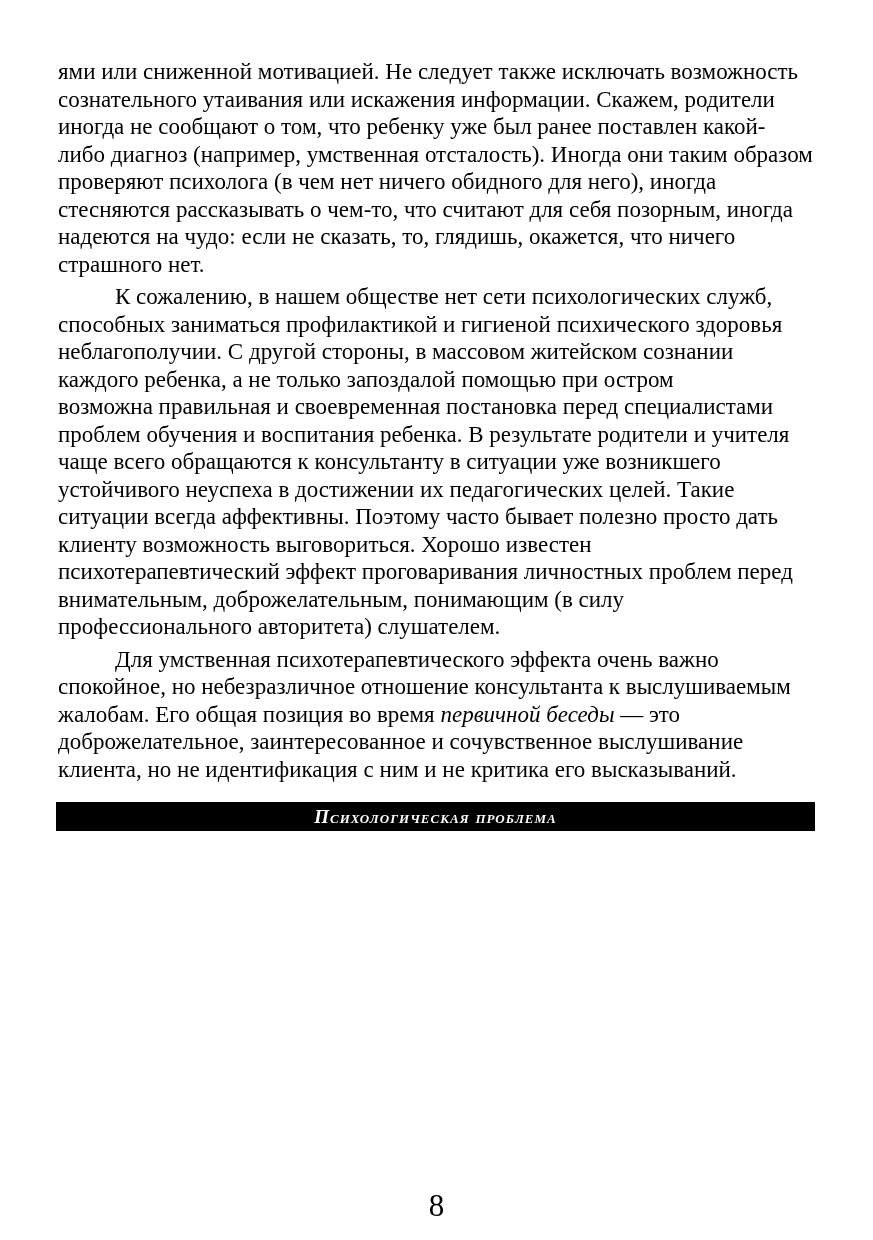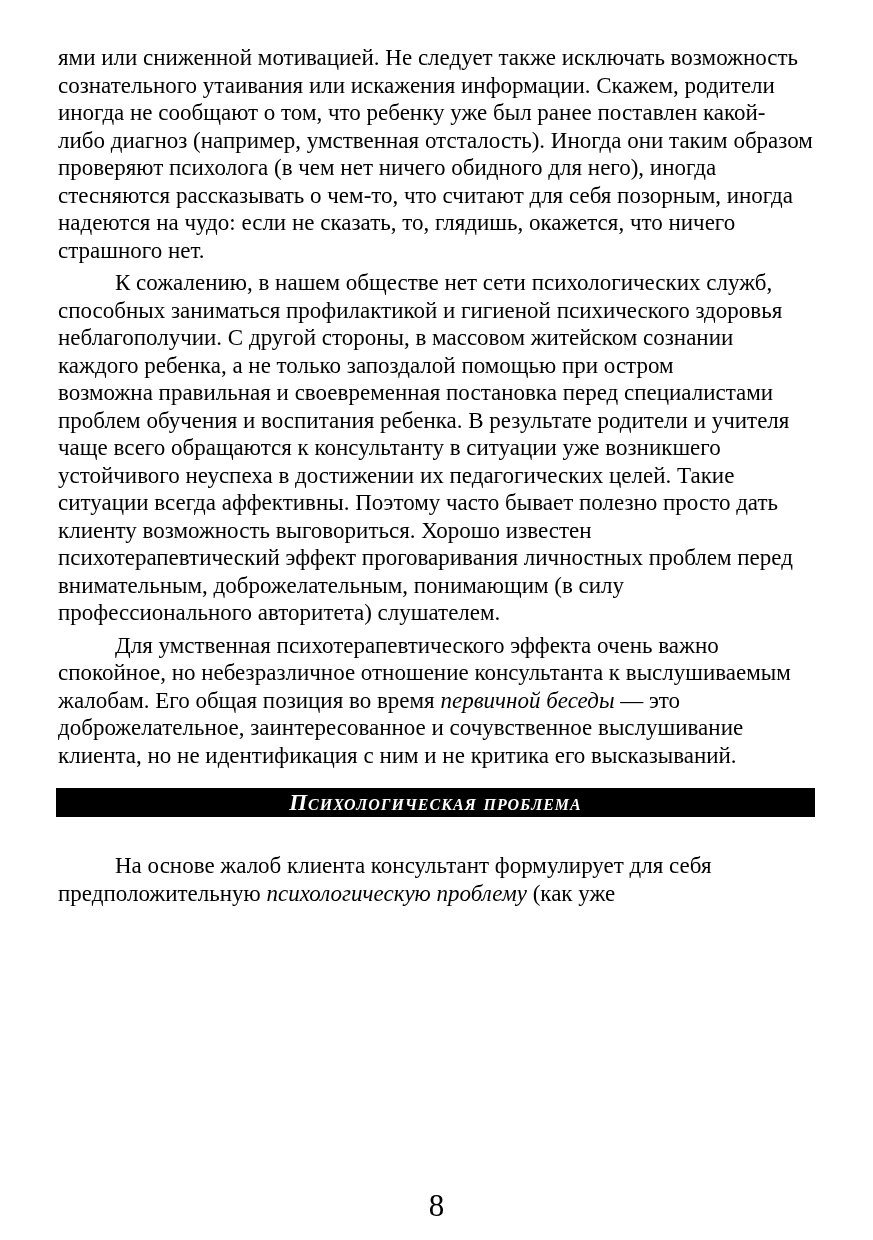--- a/index.html
+++ b/index.html
@@ -14,21 +14,21 @@
   }
   .page {
     position: absolute;
     left: 0; top: 0;
     width: 873px; height: 1240px;
     background: #ffffff;
   }
   .content {
     position: absolute;
     left: 58px;
-    top: 44px;
+    top: 58px;
     width: 760px;
     font-size: 23px;
     line-height: 27.5px;
   }
   .paragraph {
     margin: 0 0 5px 0;
   }
   .line {
     white-space: nowrap;
   }
@@ -41,21 +41,21 @@
   .section-bar {
     margin: 19px 0 35px -2px;
     width: 759px;
     height: 29px;
     background: #000000;
     color: #ffffff;
     text-align: center;
     font-style: italic;
     font-weight: bold;
     font-variant: small-caps;
-    font-size: 23px;
+    font-size: 19px;
     line-height: 29px;
     letter-spacing: 1px;
   }
   .page-number {
     position: absolute;
     left: 0;
     top: 1188px;
     width: 873px;
     text-align: center;
     font-size: 31px;
@@ -97,21 +97,15 @@
           <div class="line indent"><span>Для умственная психотерапевтического эффекта очень важно</span></div>
           <div class="line"><span>спокойное, но небезразличное отношение консультанта к выслушиваемым</span></div>
           <div class="line"><span>жалобам. Его общая позиция во время </span><em>первичной беседы</em><span> — это</span></div>
           <div class="line"><span>доброжелательное, заинтересованное и сочувственное выслушивание</span></div>
           <div class="line"><span>клиента, но не идентификация с ним и не критика его высказываний.</span></div>
         </div>
       </div>
     <div class="section-bar" style="background: rgb(0, 0, 0); color: rgb(255, 255, 255);">
       <span>Психологическая проблема</span>
     </div>
-    <div>
-        <div class="paragraph">
-          <div class="line indent"><span>На основе жалоб клиента консультант формулирует для себя</span></div>
-          <div class="line"><span>предположительную </span><em>психологическую проблему</em><span> (как уже</span></div>
-        </div>
-      </div>
   </div>
   <div class="page-number">8</div>
 </div>
 
 </body></html>

